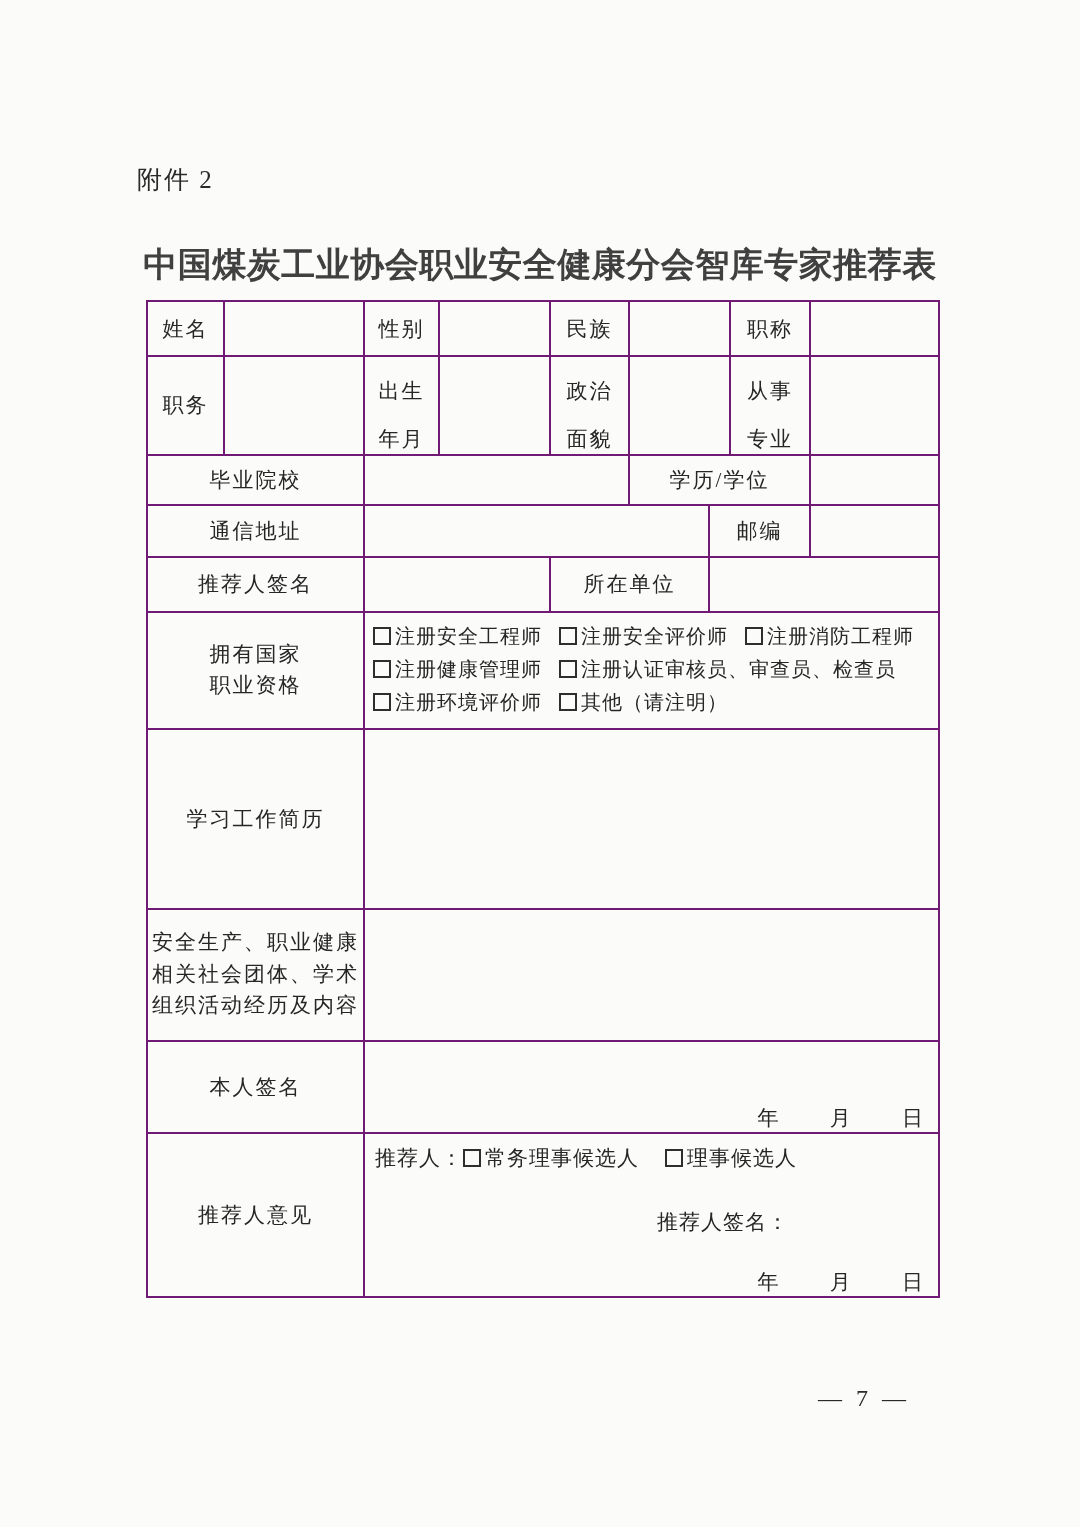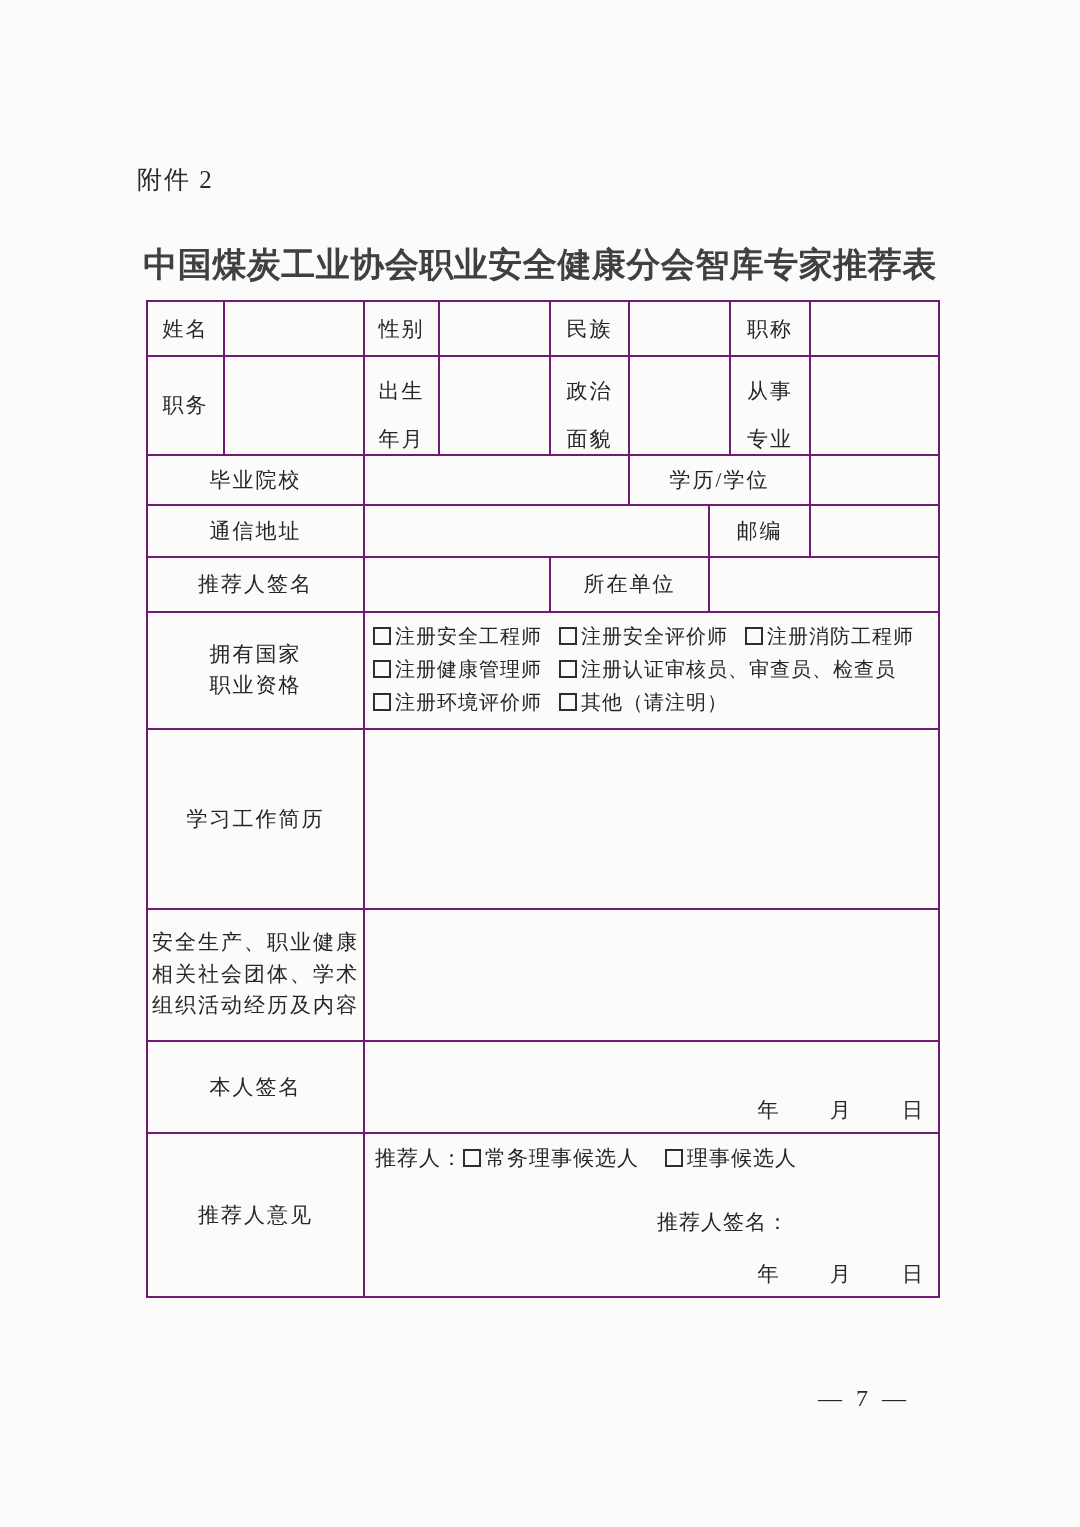--- a/index.html
+++ b/index.html
@@ -40,21 +40,21 @@
   }
   .qual-line { display: flex; align-items: center; margin: 2px 0 6px 0; white-space: nowrap; }
   .qual-item { display: flex; align-items: center; margin-right: 17px; }
   .cb {
     display: inline-block; width: 14px; height: 14px;
     border: 2px solid #2e2e2e; margin-right: 4px; flex: none;
     background: transparent;
   }
   .rel { position: relative; }
   .date-line {
-    position: absolute; right: 14px; bottom: 8px;
+    position: absolute; right: 14px; bottom: 0;
     font-size: 21px; letter-spacing: 1px; white-space: nowrap;
   }
   .date-line span { margin-left: 44px; }
   .date-line span:first-child { margin-left: 0; }
   .rec-top {
     position: absolute; top: 10px; left: 10px;
     display: flex; align-items: center; white-space: nowrap;
     font-size: 21px; letter-spacing: 1px;
   }
   .rec-top .qual-item { margin-right: 26px; }

